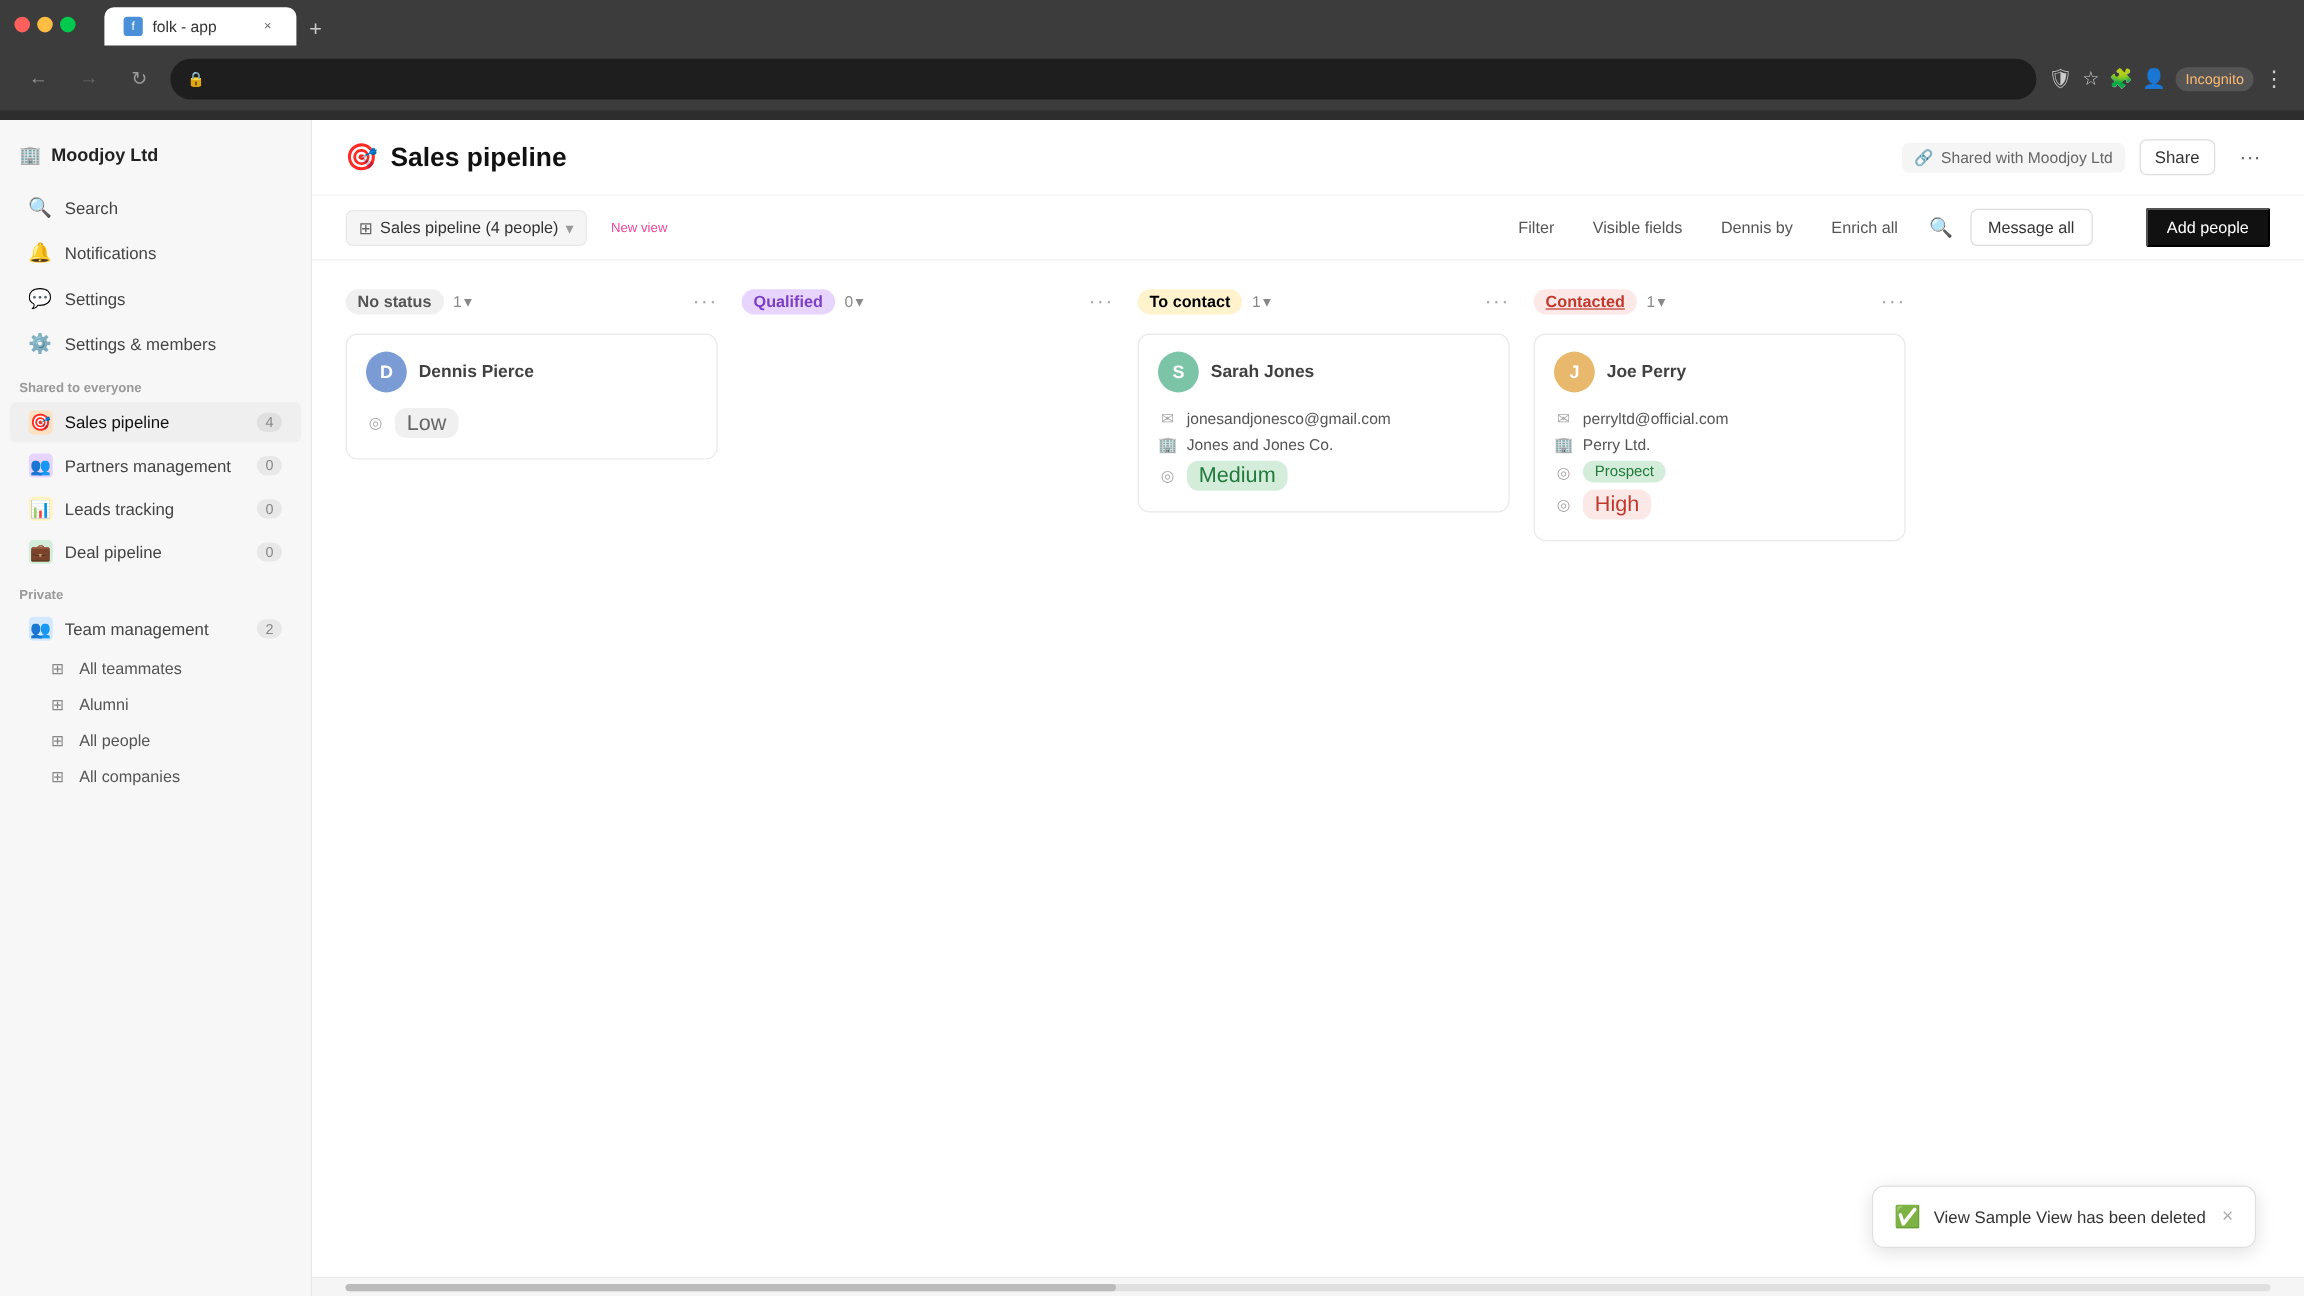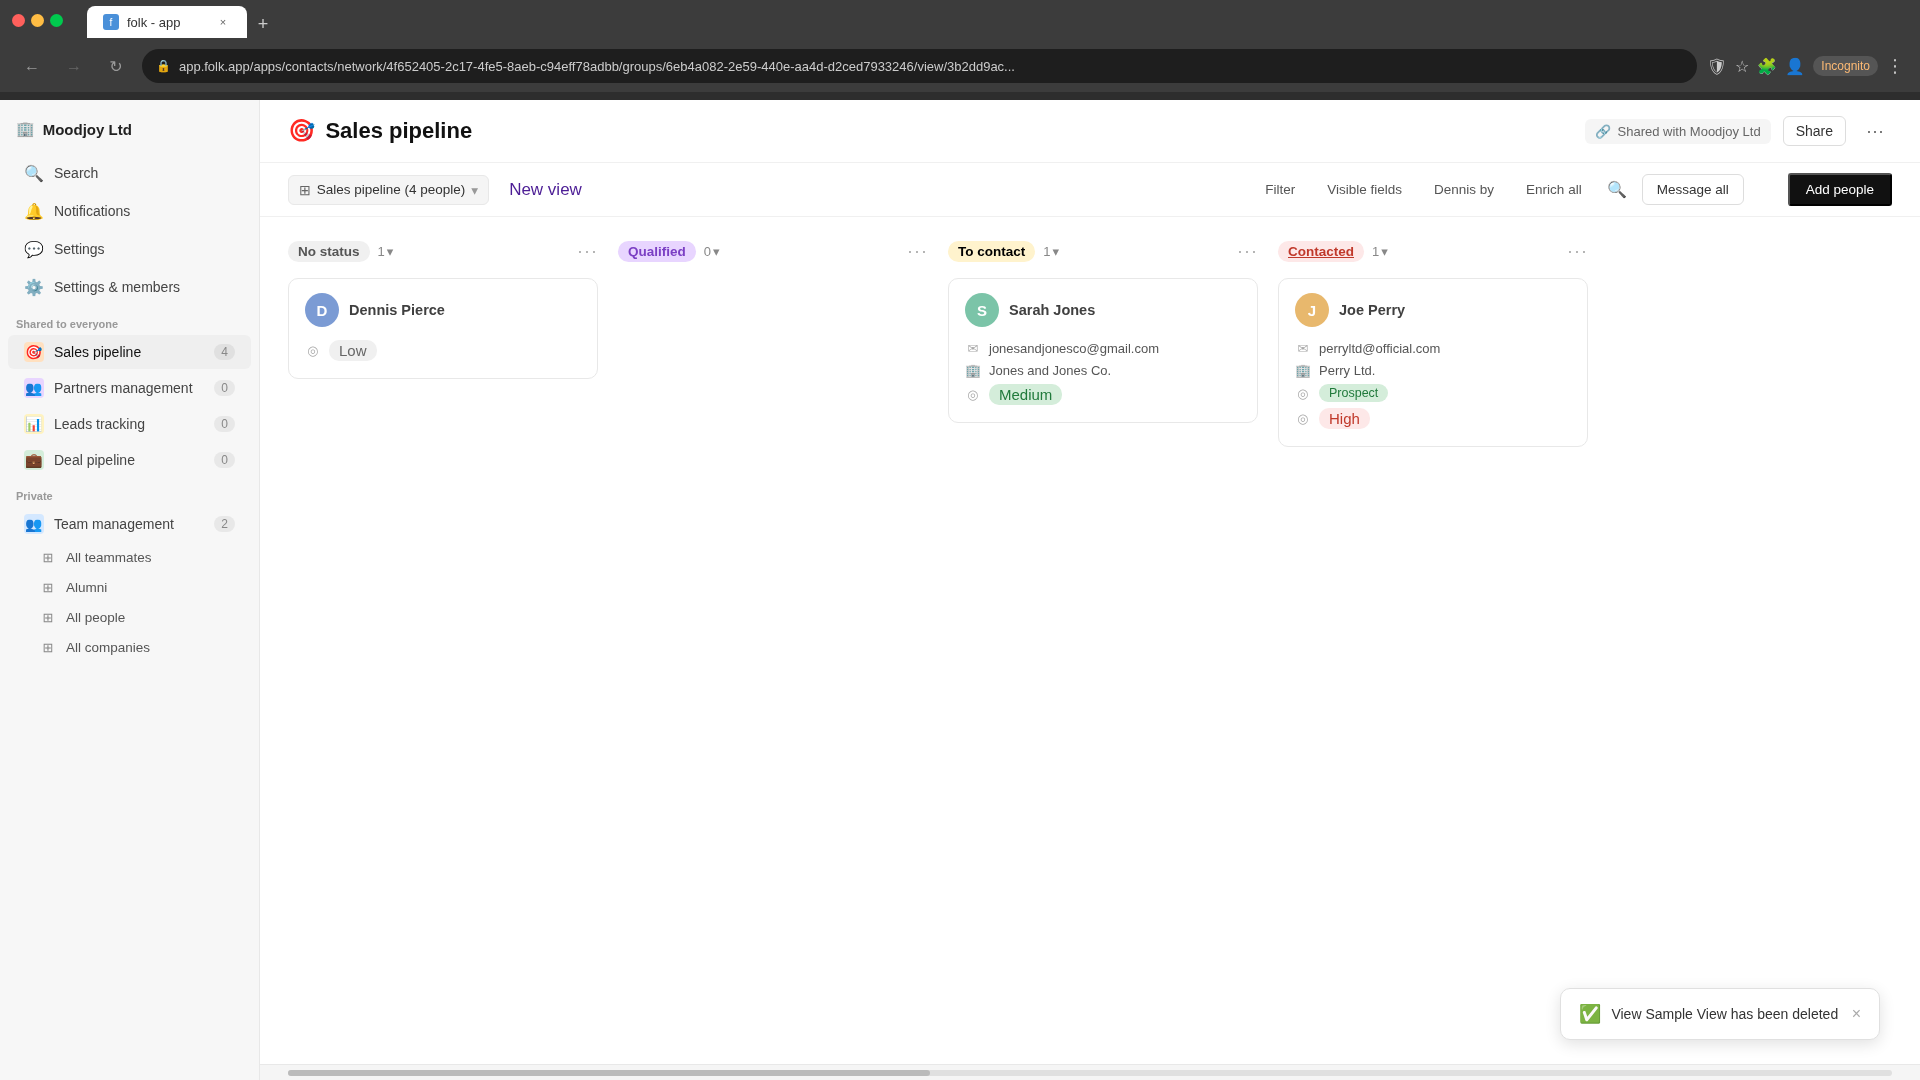--- a/index.html
+++ b/index.html
@@ -307,22 +307,22 @@
       border-radius: 6px;
       cursor: pointer;
       background: #f5f5f5;
       border: 1px solid #e8e8e8;
     }
     .view-selector-icon {
       font-size: 14px;
       color: #666;
     }
     .new-view-btn {
-      font-size: 17px;
-      color: #4c1d95;
+      font-size: 11px;
+      color: #ec4899;
       padding: 6px 12px;
       cursor: pointer;
       text-align: center;
     }
     .toolbar-spacer { flex: 1; }
     .toolbar-btn {
       font-size: 13.5px;
       color: #555;
       padding: 6px 12px;
       cursor: pointer;
@@ -444,21 +444,21 @@
     .field-icon {
       width: 16px; height: 16px;
       display: flex; align-items: center; justify-content: center;
       font-size: 13px;
       color: #aaa;
     }
     .priority-badge {
       display: inline-block;
       padding: 2px 10px;
       border-radius: 10px;
-      font-size: 15px;
+      font-size: 18px;
       font-weight: 500;
     }
     .priority-badge.low { background: #f0f0f0; color: #666; }
     .priority-badge.medium { background: #d4edda; color: #217a3c; }
     .priority-badge.high { background: #fde8e8; color: #c0392b; }
     .status-badge {
       display: inline-block;
       padding: 2px 10px;
       border-radius: 10px;
       font-size: 12.5px;
@@ -535,21 +535,20 @@
       </div>
       <div class="tab-new">+</div>
     </div>
   </div>
   <div class="browser-toolbar">
     <div class="nav-btn">←</div>
     <div class="nav-btn" style="color:#666">→</div>
     <div class="nav-btn">↻</div>
     <div class="address-bar">
       <span class="address-lock">🔒</span>
-      <span class="address-url">app.folk.app/apps/contacts/network/4f652405-2c17-4fe5-8aeb-c94eff78adbb/groups/6eb4a082-2e59-440e-aa4d-d2ced7933246/view/3b2dd9ac...</span>
     </div>
     <div class="browser-actions">
       <span style="font-size:16px">🛡</span>
       <span style="font-size:16px">☆</span>
       <span style="font-size:16px">🧩</span>
       <span style="font-size:16px">👤</span>
       <div class="incognito-badge">Incognito</div>
       <span style="font-size:18px">⋮</span>
     </div>
   </div>

